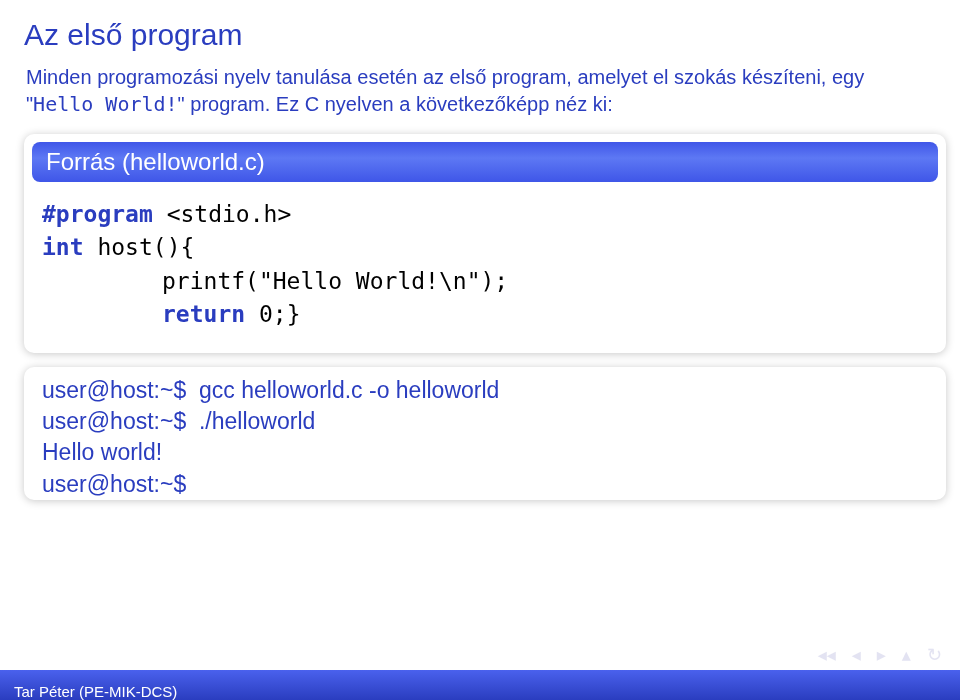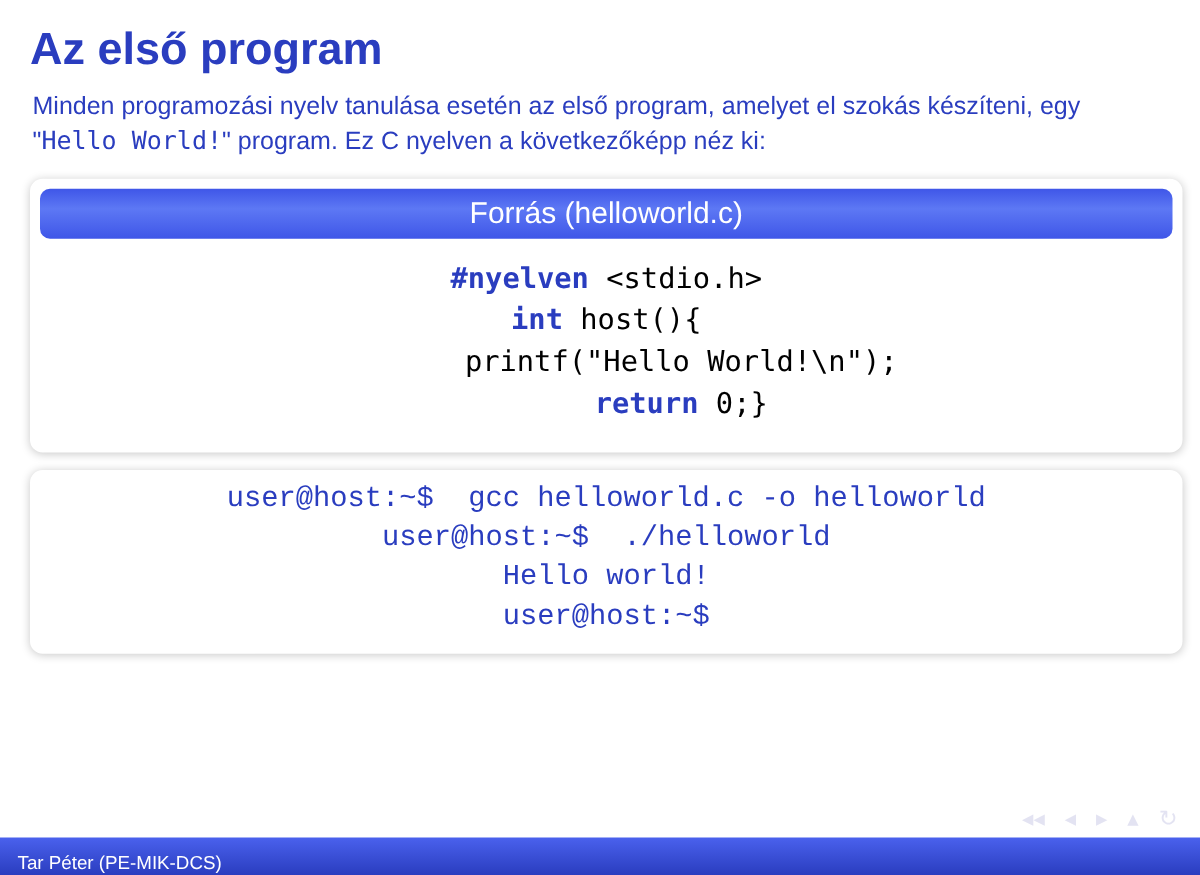--- a/index.html
+++ b/index.html
@@ -13,37 +13,36 @@
     position: relative;
   }
   .slide {
     width: 960px;
     height: 700px;
     position: relative;
     box-sizing: border-box;
   }
   .title {
     color: #2a3dbf;
-    font-size: 36px;
-    font-weight: bold;
+    font-size: 30px;
+    font-weight: normal;
     padding: 18px 24px 6px 24px;
   }
   .para {
     color: #2a3dbf;
     font-size: 20px;
     line-height: 1.35;
     padding: 6px 26px 12px 26px;
   }
   .block {
     margin: 4px 14px 14px 24px;
     border-radius: 10px;
     background: #fff;
     box-shadow: 0 1px 8px rgba(0,0,0,0.22);
     overflow: hidden;
-    text-align: center;
   }
   .block-title-wrap {
     padding: 8px 8px 0 8px;
   }
   .block-title {
     background: linear-gradient(to bottom, #3f56e8, #5d78f4 40%, #3f56e8);
     color: #fff;
     font-size: 24px;
     padding: 6px 14px;
     border-radius: 8px;
@@ -57,39 +56,39 @@
   }
   .kw {
     color: #2a3dbf;
     font-weight: bold;
   }
   .tt {
     color: #a61b6e;
     font-family: "DejaVu Sans Mono", "Courier New", monospace;
   }
   .output-body {
-    padding: 8px 18px 14px 18px;
-    font-family: Liberation Mono, monospace;
+    padding: 8px 18px 0 18px;
+    font-family: Liberation Sans, sans-serif;
     font-size: 23px;
     line-height: 1.35;
     color: #2a3dbf;
     white-space: pre;
   }
   .indent1 { padding-left: 0; }
   .indent2 { padding-left: 120px; }
   .footer {
     position: absolute;
     left: 0; right: 0; bottom: 0;
     height: 30px;
     background: linear-gradient(to bottom, #4a61ed, #2a3dbf);
     color: #fff;
     display: flex;
-    align-items: flex-start;
+    align-items: flex-end;
     font-size: 15px;
-    padding: 12px 14px;
+    padding: 0 14px;
     box-sizing: border-box;
   }
   .footer .left   { flex: 1.1; text-align: left; }
   .footer .center { flex: 1.2; text-align: center; }
   .footer .right  { flex: 1.1; text-align: right; }
   .nav-icons {
     position: absolute;
     right: 18px;
     bottom: 34px;
     display: flex;
@@ -109,21 +108,21 @@
   <div class="para">
     <span>Minden programozási nyelv tanulása esetén az első program, amelyet el szokás készíteni, egy "<span class="tt" style="color:#2a3dbf;">Hello World!</span>" program. Ez C nyelven a következőképp néz ki:</span>
   </div>
 
   <div class="block">
     <div class="block-title-wrap">
       <div class="block-title">Forrás (helloworld.c)</div>
     </div>
     <div class="block-body">
       <div class="indent1">
-        <span class="kw">#nyelven</span><span> &lt;stdio.h&gt;</span>
+        <span class="kw">#program</span><span> &lt;stdio.h&gt;</span>
       </div>
       <div class="indent1">
         <span class="kw">int</span><span> host(){</span>
       </div>
       <div class="indent2">
         <span>printf("Hello World!\n");</span>
       </div>
       <div class="indent2">
         <span class="kw">return</span><span> 0;}</span>
       </div>

